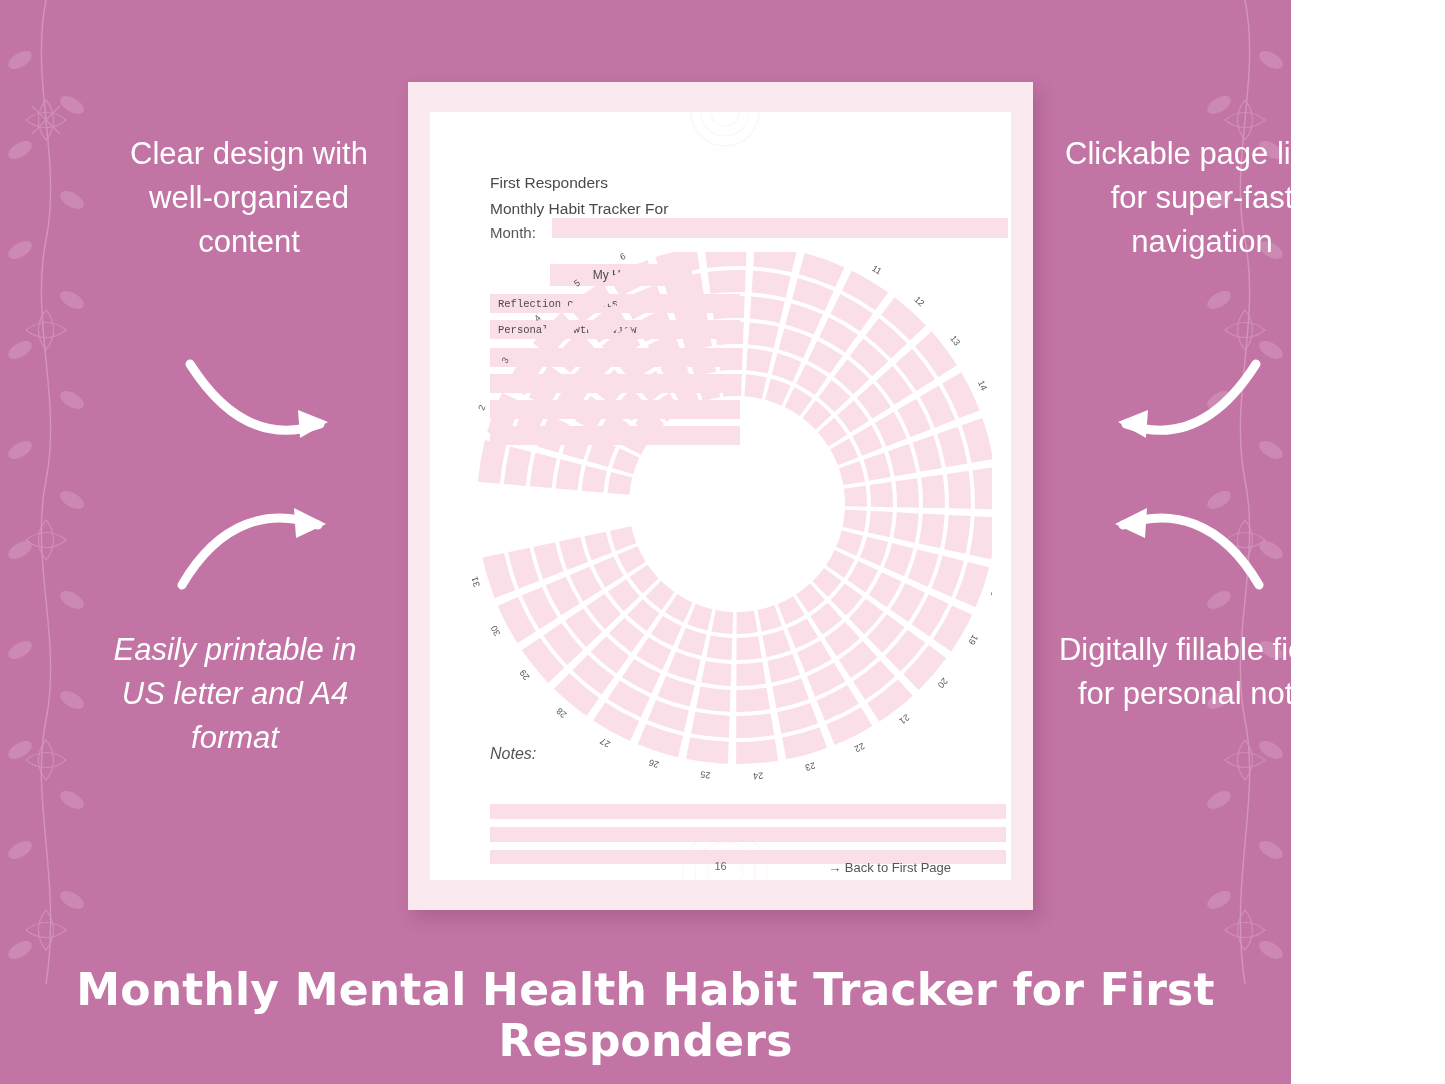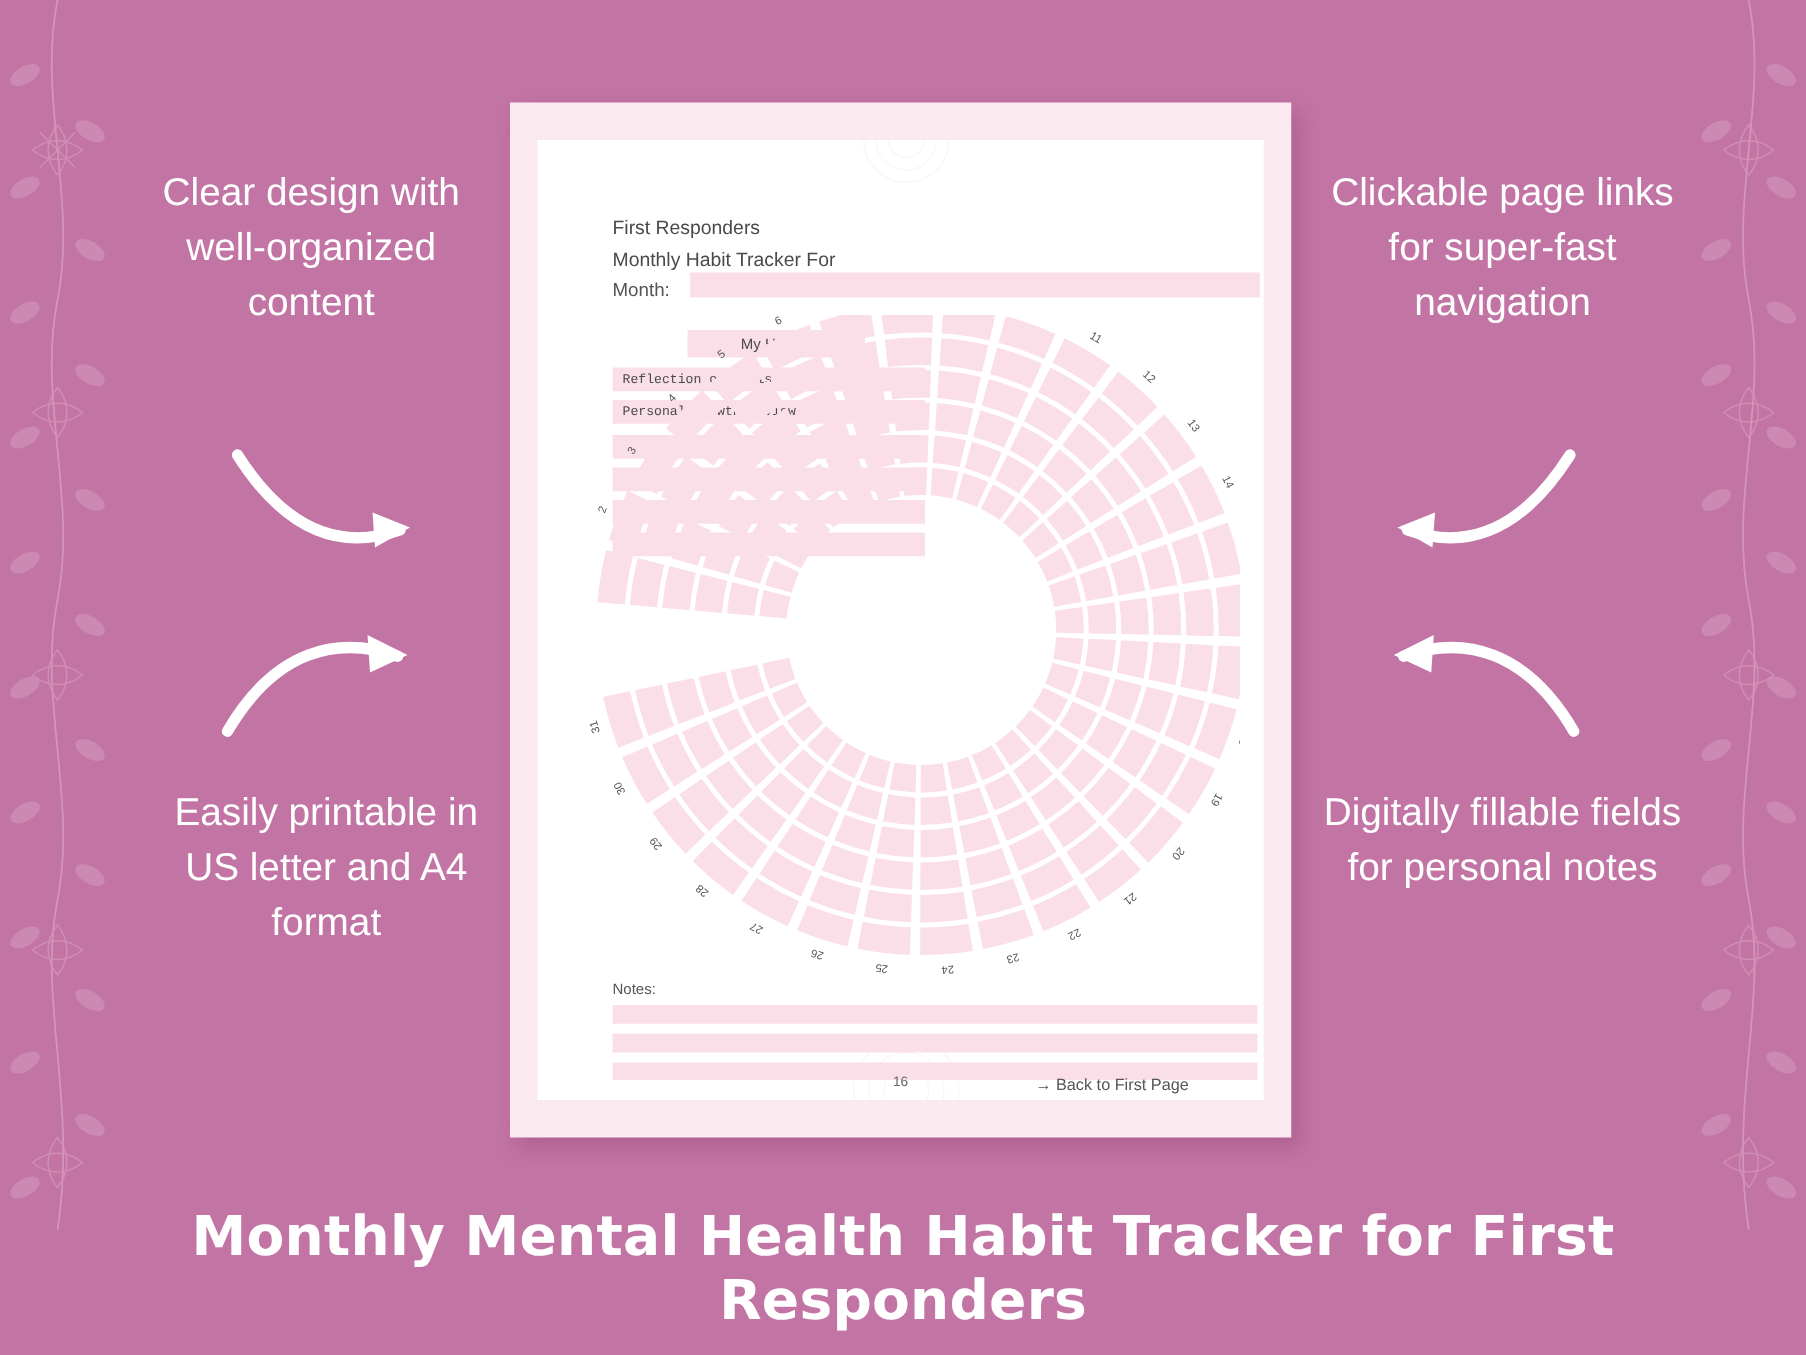--- a/index.html
+++ b/index.html
@@ -3,21 +3,21 @@
 <meta charset="utf-8">
 <style>
   * { box-sizing: border-box; margin: 0; padding: 0; }
   html, body {
     width: 1445px; height: 1084px;
     font-family: "Liberation Sans", sans-serif;
     overflow: hidden;
   }
   #stage {
     position: relative;
-    width: 1445px; height: 1084px;
+    width: 1291px; height: 1084px;
     background: #c274a4;
     padding-left: 32px;
   }
   
   .band {
     position: absolute; top: 0; height: 984px; width: 92px;
     overflow: hidden;
     opacity: 0.55;
   }
   .band.left  { left: 0; }
@@ -40,21 +40,21 @@
   .caption {
     position: absolute;
     color: #ffffff;
     font-size: 31px;
     line-height: 1.42;
     text-align: center;
     font-family: "Liberation Sans", sans-serif;
     font-weight: 300;
   }
   #cap-tl { left: 104px; top: 132px; width: 290px; }
-  #cap-bl { left: 116px; top: 628px; width: 290px; }
+  #cap-bl { left: 90px; top: 628px; width: 290px; font-style: italic; }
   #cap-tr { left: 1052px; top: 132px; width: 300px; }
   #cap-br { left: 1052px; top: 628px; width: 300px; }
 
   .arrow { position: absolute; }
   #arr-tl { left: 180px; top: 352px; }
   #arr-bl { left: 170px; top: 500px; }
   #arr-tr { left: 1096px; top: 352px; }
   #arr-br { left: 1096px; top: 500px; }
 
   
@@ -95,22 +95,22 @@
   .habit-row {
     position: absolute; left: 60px;
     width: 250px; height: 19px;
     background: #fbdfe8;
     color: #4a4a4a; font-size: 10.5px;
     display: flex; align-items: center;
     padding-left: 8px;
     font-family: "Liberation Mono", monospace;
   }
   .notes-label {
-    position: absolute; left: 60px; top: 672px;
-    color: #555; font-size: 12px;
+    position: absolute; left: 60px; top: 633px;
+    color: #555; font-size: 16px; font-style: italic;
   }
   .notes-row {
     position: absolute; left: 60px; width: 516px; height: 15px;
     background: #fbdfe8;
   }
   .page-num {
     position: absolute; left: 0; right: 0; top: 748px;
     text-align: center; color: #666; font-size: 11px;
   }
   .back-link {

